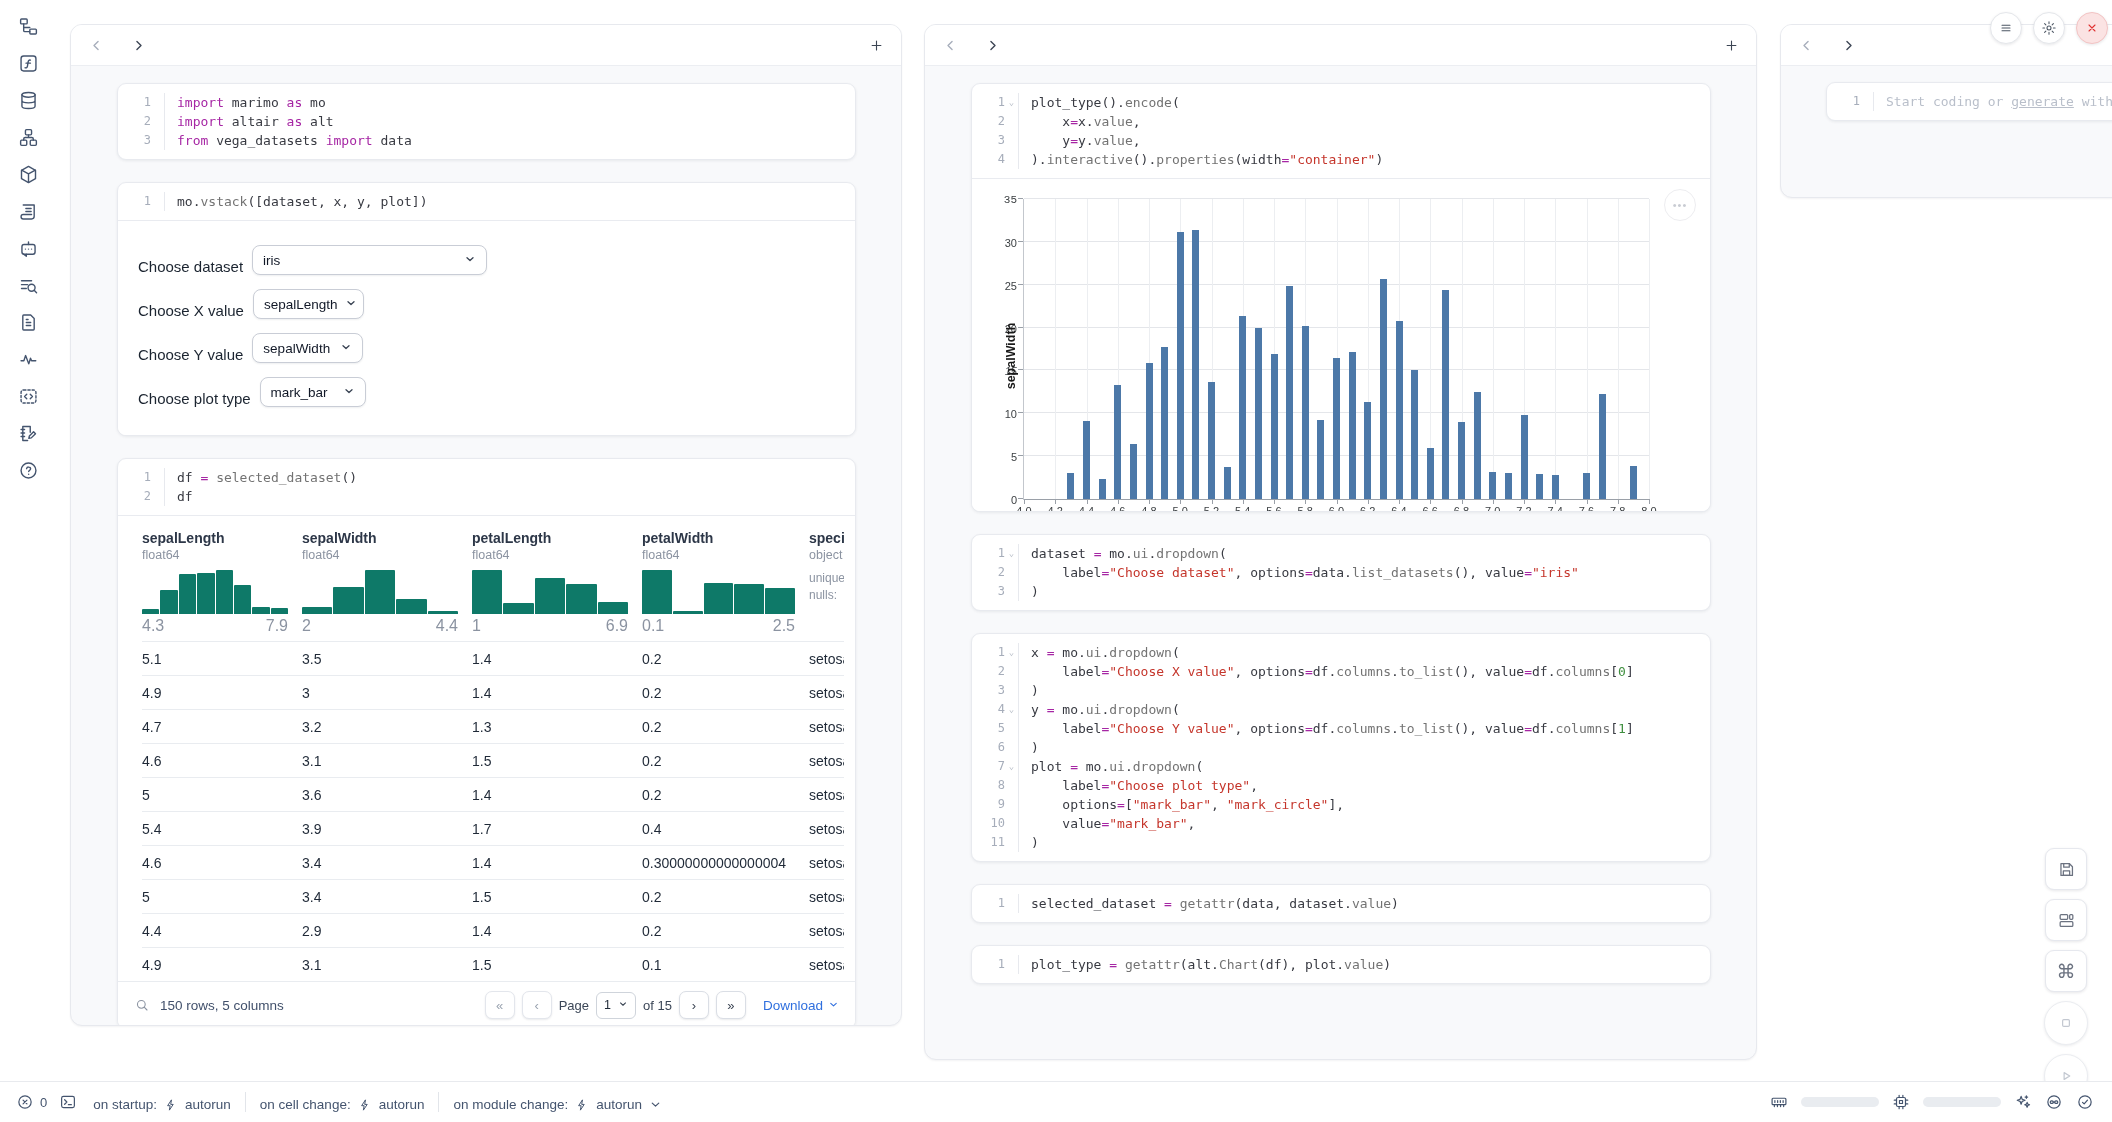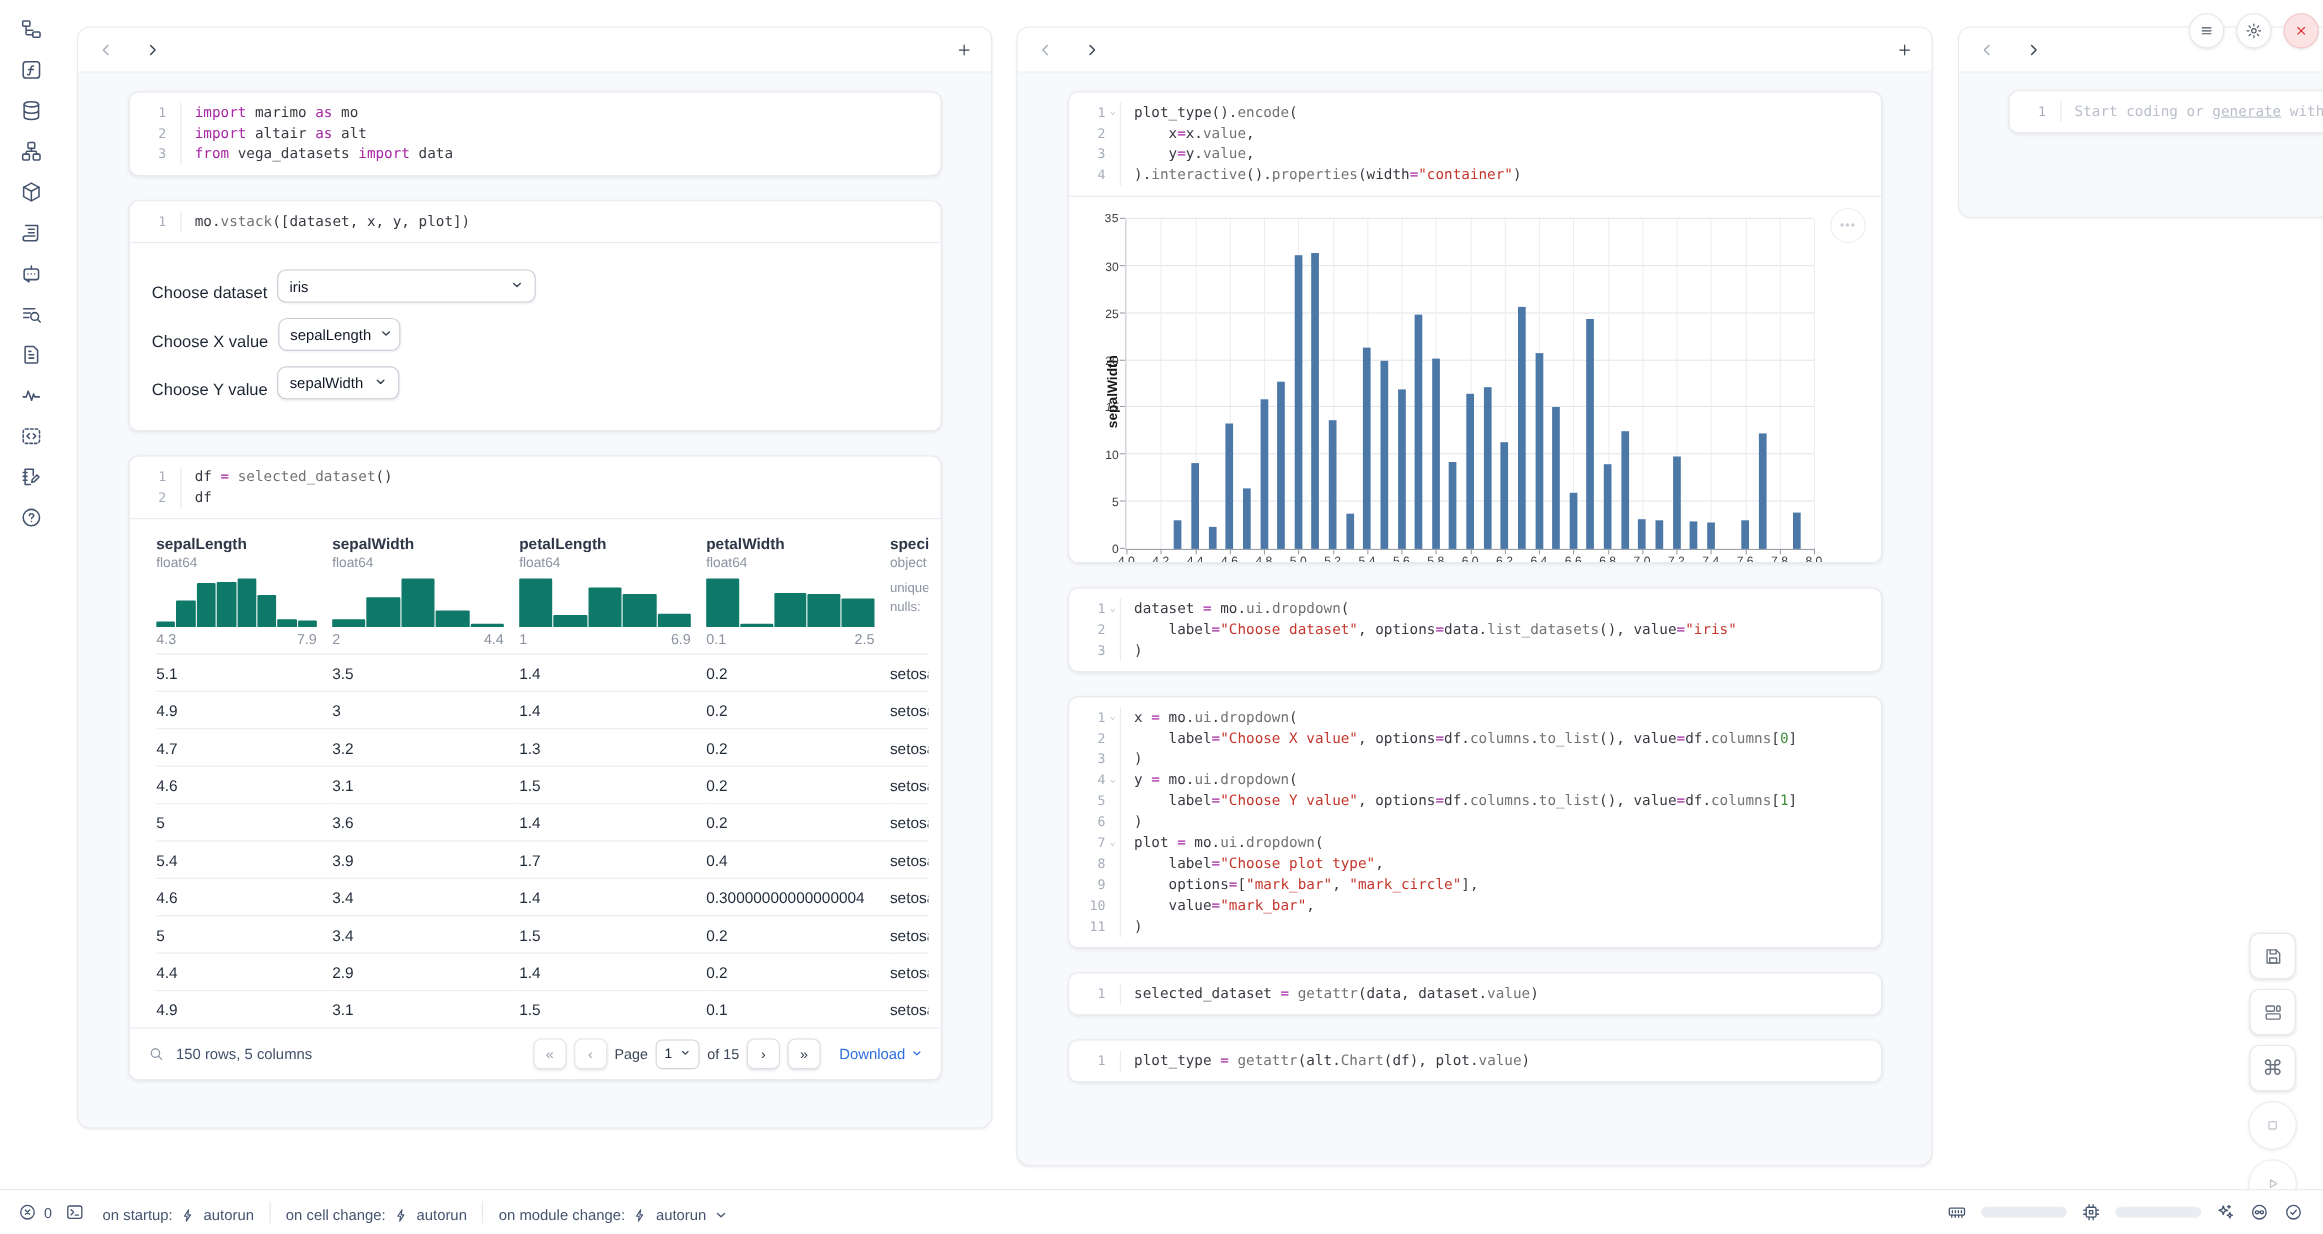--- a/index.html
+++ b/index.html
@@ -48,21 +48,21 @@
   
   .table-out{padding:0;}
   .table-clip{margin:4px 14px 0 24px;width:702px;overflow:hidden;}
   table.df{table-layout:fixed;border-collapse:collapse;width:827px;}
   table.df th{text-align:left;vertical-align:top;padding:10px 14px 0 0;font-weight:normal;}
   .col-name{font-size:14px;font-weight:bold;color:#2d3748;white-space:nowrap;overflow:hidden;}
   .col-dtype{font-size:12.5px;color:#8b93a1;margin-top:2px;white-space:nowrap;}
   .hist{height:44px;margin-top:8px;display:flex;align-items:flex-end;gap:1px;}
   .hist .bin{flex:1;background:#0e7968;border-radius:1px 1px 0 0;min-height:2px;}
   .col-meta{height:44px;margin-top:8px;font-size:12px;color:#8b93a1;line-height:17px;white-space:nowrap;}
-  .col-range{display:flex;justify-content:space-between;font-size:13px;color:#8b93a1;margin:3px 0 6px 0;}
+  .col-range{display:flex;justify-content:space-between;font-size:16px;color:#8b93a1;margin:3px 0 6px 0;}
   table.df td{height:33px;border-top:1px solid #e9ecf0;font-size:14px;color:#1f2937;padding:0 14px 0 0;white-space:nowrap;overflow:hidden;}
   .df-footer{border-top:1px solid #e9ecf0;height:46px;display:flex;align-items:center;padding:0 16px;gap:10px;}
   .df-footer .search-ic{width:16px;height:16px;color:#8b93a1;}
   .df-summary{font-size:13.5px;color:#41506b;}
   .df-pager{margin-left:auto;display:flex;align-items:center;gap:7px;}
   .pg-btn{width:28px;height:26px;border:1px solid #dadee5;border-radius:7px;background:#fff;box-shadow:0 1px 2px rgba(16,24,40,.09);display:flex;align-items:center;justify-content:center;font-size:13px;cursor:pointer;color:#3c4554;}
   .pg-btn.muted{color:#9aa3b0;border-color:#e3e6ec;}
   .pg-label{font-size:13px;color:#3b4657;}
   .pg-select{height:25px;border:1px solid #cfd4db;border-radius:6px;background:#fff;padding:0 7px;font-size:12.5px;color:#1f2937;display:flex;align-items:center;gap:7px;cursor:pointer;}
   .pg-select svg{width:10px;height:10px;color:#374151;}
@@ -228,20 +228,29 @@
                   <span class="dd-value" data-interactable="false">sepalLength</span>
                   <span data-interactable="false"><svg viewBox="0 0 24 24" width="12" height="12" fill="none" stroke="currentColor" stroke-width="2.6" stroke-linecap="round" stroke-linejoin="round">
                       <path d="M6 9.5l6 5.5 6-5.5"></path>
                     </svg></span>
                 </span>
               </div>
               <div class="dd-row" data-interactable="false">
                 <span class="dd-label" data-interactable="false">Choose Y value</span>
                 <span class="dd-select" data-interactable="true" style="width: 111px;">
                   <span class="dd-value" data-interactable="false">sepalWidth</span>
+                  <span data-interactable="false"><svg viewBox="0 0 24 24" width="12" height="12" fill="none" stroke="currentColor" stroke-width="2.6" stroke-linecap="round" stroke-linejoin="round">
+                      <path d="M6 9.5l6 5.5 6-5.5"></path>
+                    </svg></span>
+                </span>
+              </div>
+              <div class="dd-row" data-interactable="false">
+                <span class="dd-label" data-interactable="false">Choose plot type</span>
+                <span class="dd-select" data-interactable="true" style="width: 106px;">
+                  <span class="dd-value" data-interactable="false">mark_bar</span>
                   <span data-interactable="false"><svg viewBox="0 0 24 24" width="12" height="12" fill="none" stroke="currentColor" stroke-width="2.6" stroke-linecap="round" stroke-linejoin="round">
                       <path d="M6 9.5l6 5.5 6-5.5"></path>
                     </svg></span>
                 </span>
               </div>
             </div>
           </div>
         </div>
         <div class="cell" data-interactable="false">
           <div class="code" data-interactable="true">

